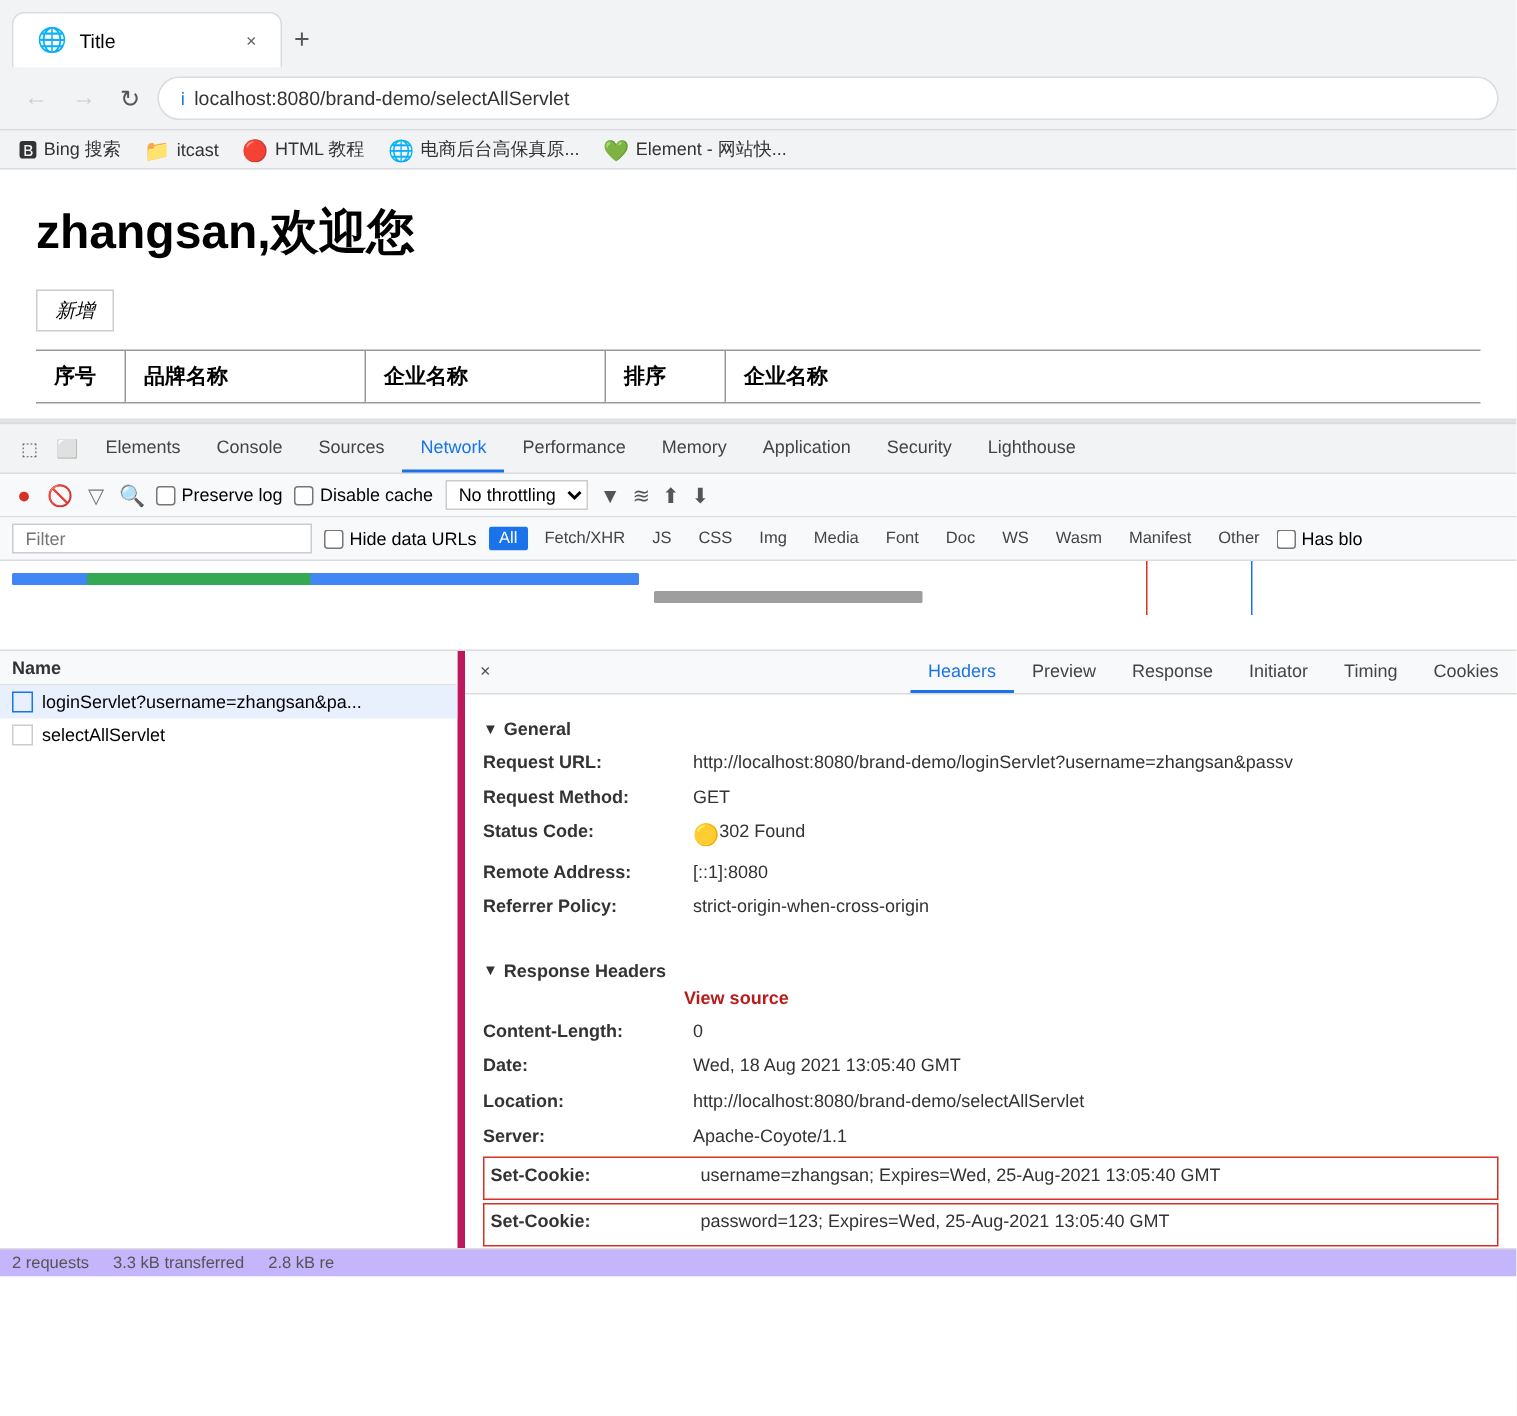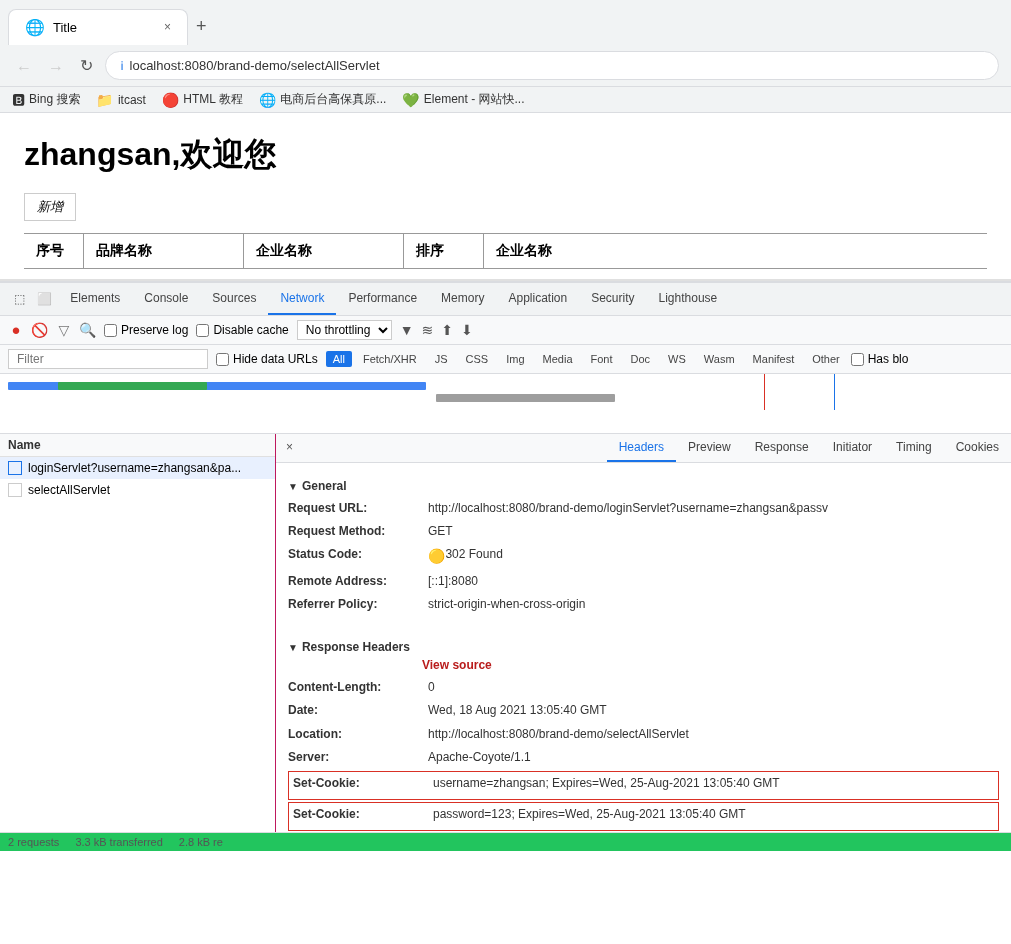--- a/index.html
+++ b/index.html
@@ -56,21 +56,21 @@
     .timeline { height: 60px; border-bottom: 1px solid #dadce0; background: #fff; position: relative; overflow: hidden; }
     .timeline-ruler { display: flex; border-bottom: 1px solid #e0e0e0; padding: 0 8px; }
     .timeline-mark { flex: 1; font-size: 10px; color: #888; padding-top: 2px; }
     .timeline-bars { position: relative; height: 36px; margin: 0 8px; }
     .tl-bar { position: absolute; height: 8px; top: 8px; border-radius: 1px; }
     .red-line { position: absolute; width: 1px; background: #d93025; top: 0; bottom: 0; }
     .blue-line { position: absolute; width: 1px; background: #1a73e8; top: 0; bottom: 0; }
 
     
     .network-body { display: flex; flex: 1; overflow: hidden; }
-    .network-list { width: 276px; border-right: 1px solid #be185d; background: #fff; overflow-y: auto; }
+    .network-list { width: 310px; border-right: 5px solid #be185d; background: #fff; overflow-y: auto; }
     .list-header { display: flex; padding: 4px 8px; border-bottom: 1px solid #e0e0e0; font-weight: bold; font-size: 12px; color: #333; background: #f8f9fa; }
     .list-row { display: flex; align-items: center; padding: 4px 8px; cursor: pointer; font-size: 12px; gap: 4px; }
     .list-row.selected { background: #e8f0fe; }
     .list-row .file-icon { width: 14px; height: 14px; border: 1px solid; display: inline-block; margin-right: 2px; }
     .file-icon.blue { border-color: #1a73e8; background: #e8f0fe; }
     .file-icon.white { border-color: #ccc; background: #fff; }
 
     
     .details-panel { flex: 1; background: #fff; overflow-y: auto; }
     .details-tabs { display: flex; border-bottom: 1px solid #dadce0; background: #f8f9fa; }
@@ -81,21 +81,21 @@
     .section-header { font-weight: bold; font-size: 12px; color: #333; margin: 8px 0 6px; display: flex; align-items: center; gap: 4px; }
     .triangle { font-size: 10px; }
     .detail-row { display: flex; margin-bottom: 4px; font-size: 12px; line-height: 1.6; }
     .detail-label { font-weight: bold; min-width: 140px; color: #333; flex-shrink: 0; }
     .detail-value { color: #333; word-break: break-all; }
     .status-dot { color: #f9a825; font-size: 14px; }
     .view-source-link { color: #b91c1c; cursor: pointer; margin-left: 8px; margin-top: 36px; }
     .cookie-highlight { border: 1px solid #d93025; padding: 2px 4px; margin-bottom: 2px; }
 
     
-    .status-bar { display: flex; align-items: center; gap: 16px; padding: 3px 8px; border-top: 1px solid #dadce0; background: #22c55e; font-size: 11px; color: #555; }
+    .status-bar { display: flex; align-items: center; gap: 16px; padding: 3px 8px; border-top: 1px solid #dadce0; background: #c4b5fd; font-size: 11px; color: #555; }
 
     .mono { font-family: Liberation Sans, sans-serif; }
   </style>
 </head>
 <body>
 
 <div class="browser-chrome">
 
   <div class="tab-bar">
     <div class="tab">

